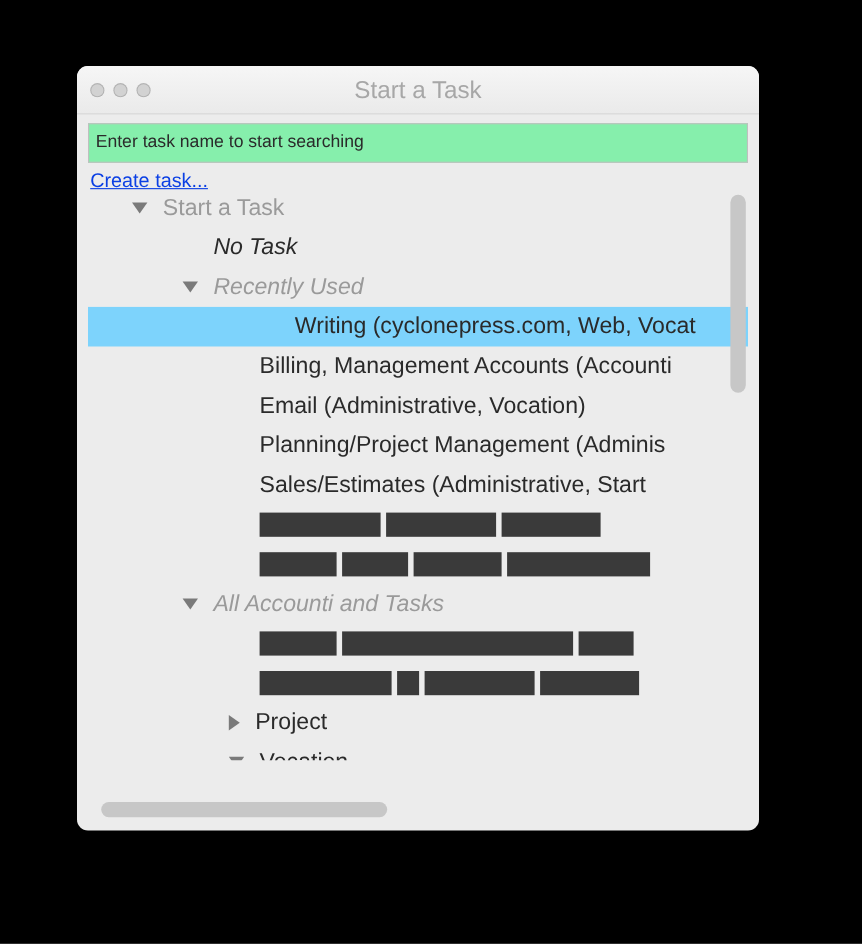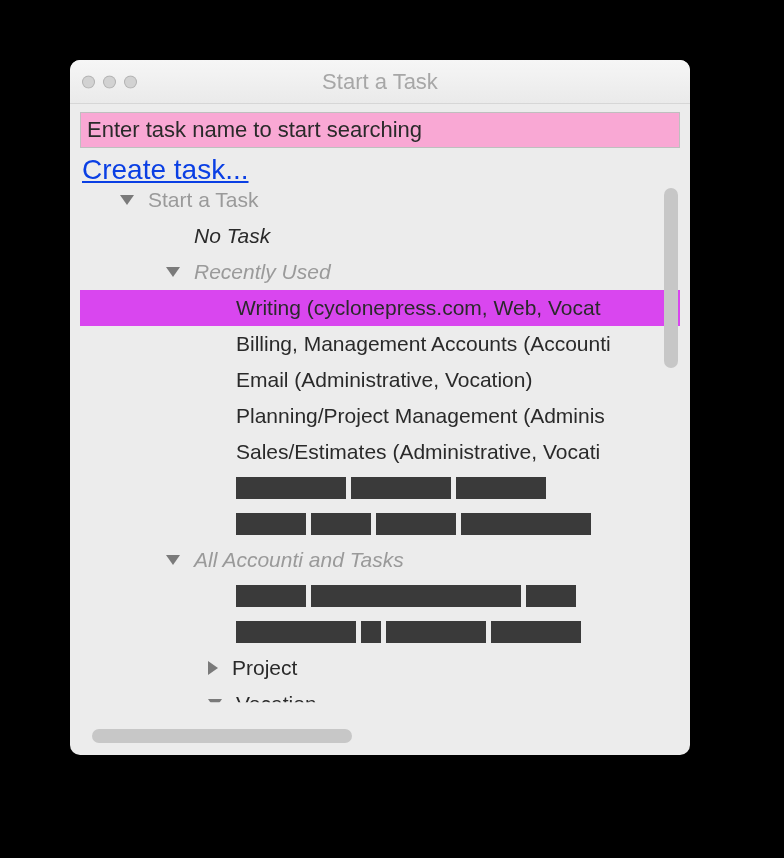--- a/index.html
+++ b/index.html
@@ -57,32 +57,32 @@
   .body-area {
     flex: 1;
     padding: 8px 10px 10px 10px;
     display: flex;
     flex-direction: column;
     min-height: 0;
   }
   .search-input {
     width: 100%;
     height: 36px;
-    font-size: 22px;
+    font-size: 16px;
     padding: 12px 6px;
     border: 1px solid #bfbfbf;
-    background: #f9a8d4;
+    background: #86efac;
     color: #2a2a2a;
     outline: none;
   }
   .search-input::placeholder { color: #2a2a2a; opacity: 1; }
   .create-link {
     color: #0a3fe4;
     text-decoration: underline;
-    font-size: 28px;
+    font-size: 18px;
     margin: 6px 0 0 2px;
     display: inline-block;
     cursor: pointer;
   }
   .scroll-wrap {
     flex: 1;
     position: relative;
     min-height: 0;
     margin-top: -4px;
   }
@@ -98,21 +98,21 @@
     white-space: nowrap;
   }
   .row {
     display: flex;
     align-items: center;
     height: 36px;
     padding-right: 6px;
   }
   .row.clip-top { clip-path: inset(20% 0 0 0); }
   .row.clip-bottom { clip-path: inset(0 0 55% 0); }
-  .row.selected { background: #d946ef; }
+  .row.selected { background: #7dd3fc; gap: 32px; }
   .indent-1 { padding-left: 40px; }
   .indent-2 { padding-left: 86px; font-style: italic; }
   .indent-3 { padding-left: 128px; }
   .disclosure {
     width: 0; height: 0;
     margin-right: 14px;
     flex-shrink: 0;
   }
   .disclosure.down {
     border-left: 7px solid transparent;
@@ -207,21 +207,21 @@
           <div class="row indent-3">
             <span class="disclosure spacer"></span>
             <span>Email (Administrative, Vocation)</span>
           </div>
           <div class="row indent-3">
             <span class="disclosure spacer"></span>
             <span>Planning/Project Management (Adminis</span>
           </div>
           <div class="row indent-3">
             <span class="disclosure spacer"></span>
-            <span>Sales/Estimates (Administrative, Vocati</span>
+            <span>Sales/Estimates (Administrative, Start</span>
           </div>
 
           <div class="row indent-3">
             <span class="disclosure spacer"></span>
             <span class="blur-line">
               <span class="blur-box" style="width:110px"></span>
               <span class="blur-box" style="width:100px"></span>
               <span class="blur-box" style="width:90px"></span>
             </span>
           </div>

